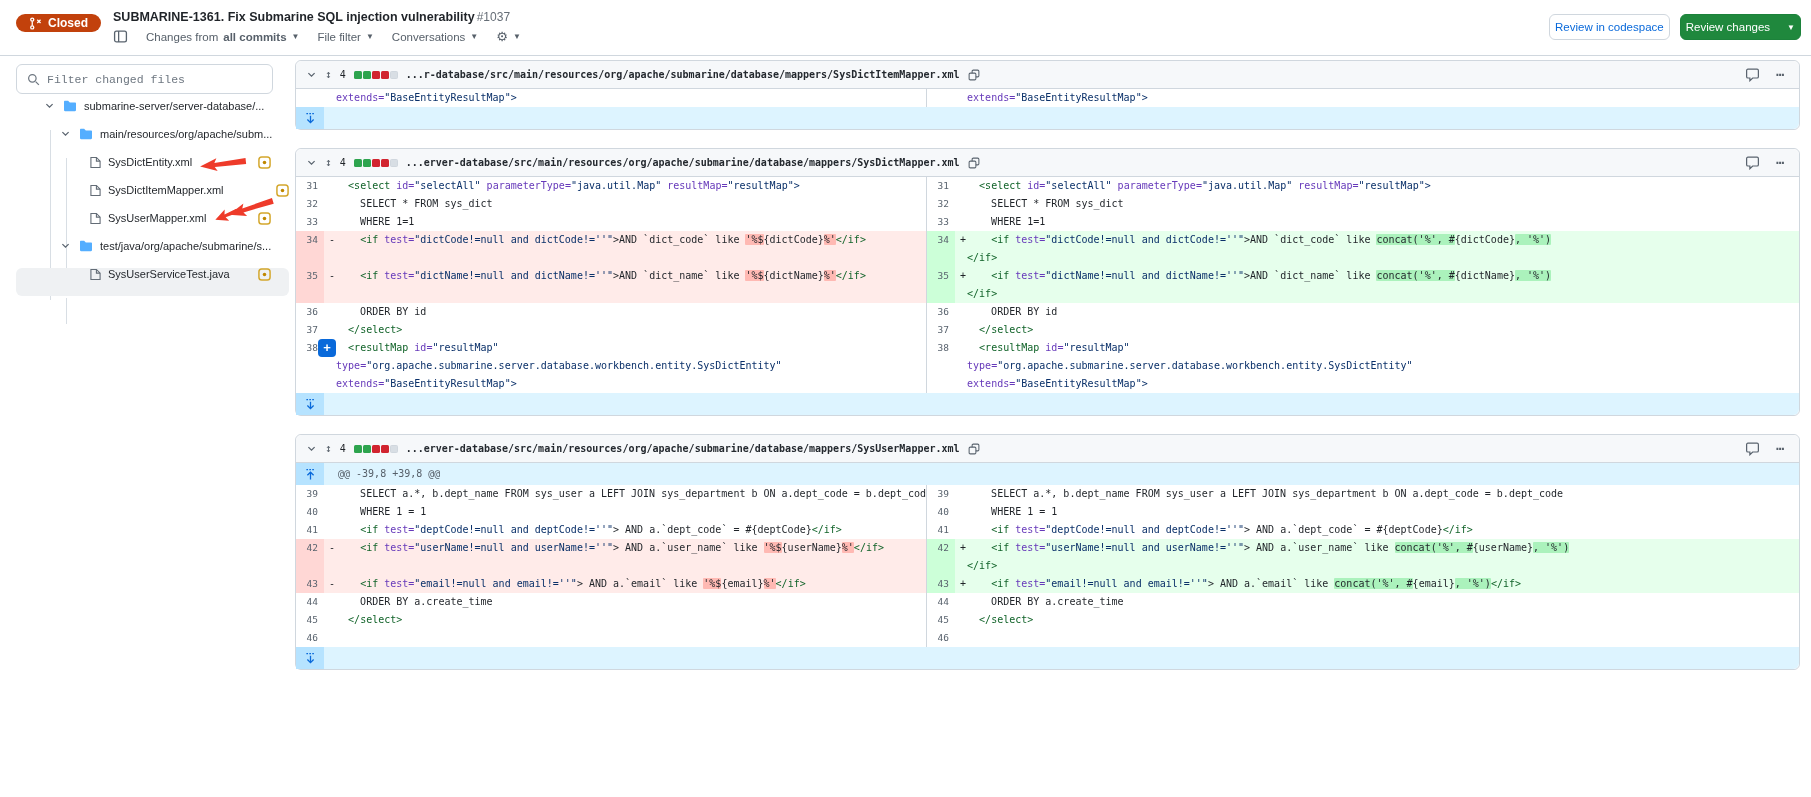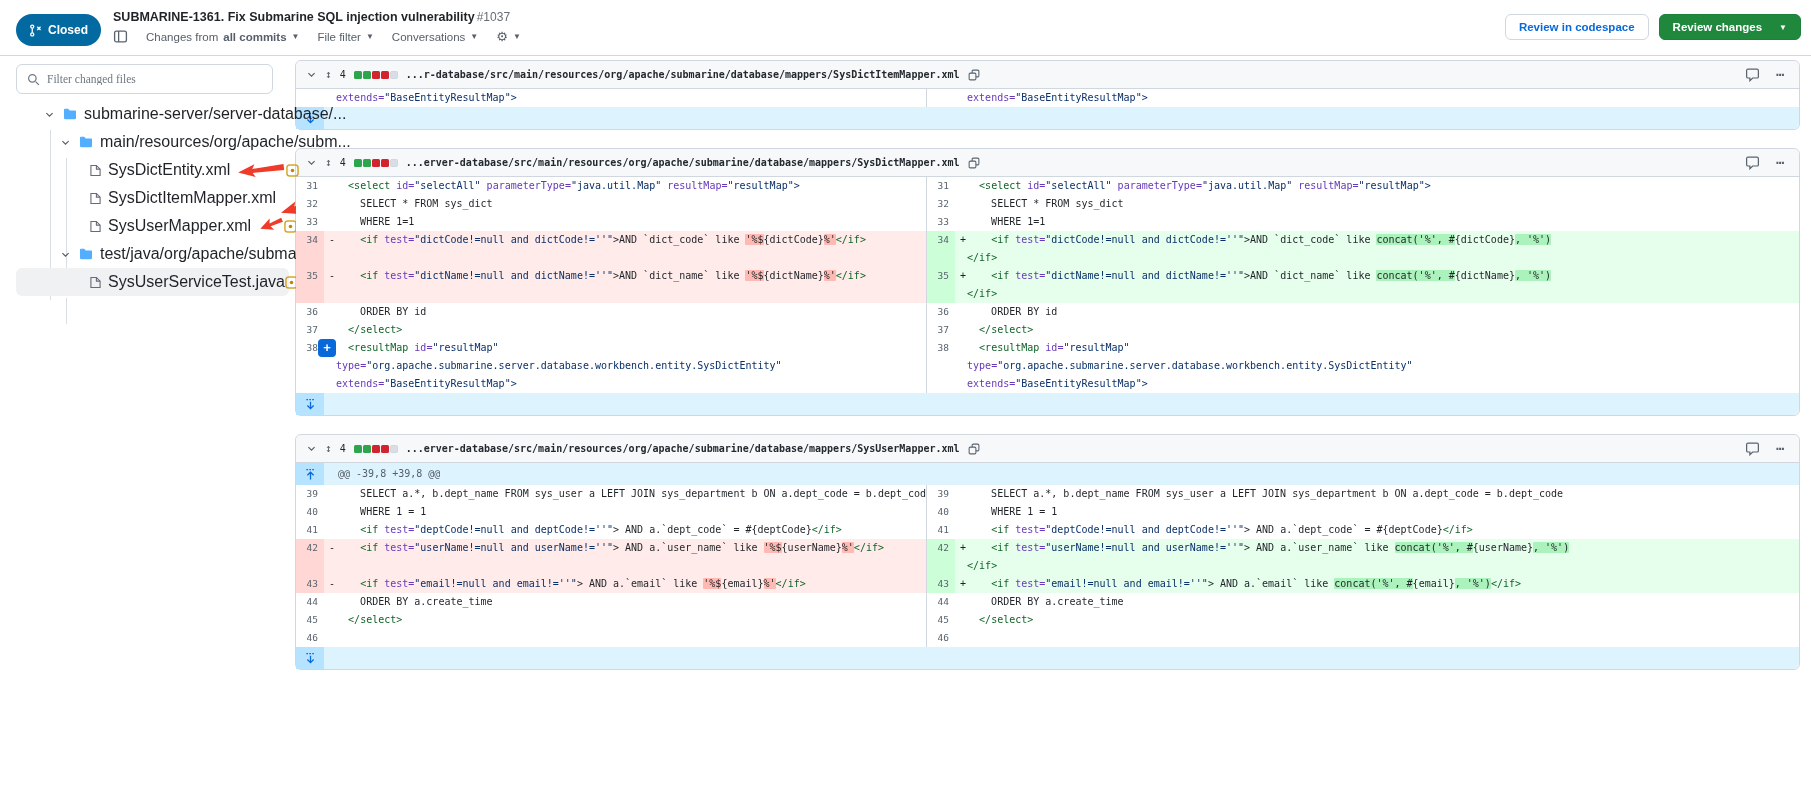--- a/index.html
+++ b/index.html
@@ -1,43 +1,43 @@
 <!DOCTYPE html>
 <html><head>
 <meta charset="utf-8">
 <style>
   *{margin:0;padding:0;box-sizing:border-box}
   html,body{width:1811px;height:797px;overflow:hidden;background:#fff;
     font-family:"Liberation Sans","DejaVu Sans",sans-serif;color:#1f2328}
   
   .top{height:56px;border-bottom:1px solid #d0d7de;display:flex;align-items:flex-start;padding:10px 10px 0 16px;position:relative}
-  .badge{display:inline-flex;align-items:center;gap:6px;background:#0369a1;color:#fff;border-radius:999px;
-    padding:9px 13px;font-size:12px;font-weight:bold;margin-top:4px;flex:none}
+  .badge{display:inline-flex;align-items:center;gap:6px;background:#c2410c;color:#fff;border-radius:999px;
+    padding:2px 13px;font-size:12px;font-weight:bold;margin-top:4px;flex:none}
   .tcol{margin-left:12px;min-width:0}
   .trow1{display:flex;align-items:baseline;gap:2px;white-space:nowrap}
   .ptitle{font-size:12.5px;font-weight:bold}
   .pnum{font-size:12px;color:#656d76}
   .trow2{display:flex;align-items:center;gap:18px;margin-top:5px;font-size:11.5px;color:#57606a}
   .tb-item{display:inline-flex;align-items:center;gap:5px;cursor:pointer;white-space:nowrap}
   .tb-item b{font-weight:700;color:#57606a}
   .caret{font-size:8px;color:#57606a}
   .topbtns{position:absolute;right:10px;top:14px;display:flex;gap:10px}
-  .btn{font-size:11.5px;font-weight:700;border-radius:6px;padding:6px 13px;cursor:pointer;white-space:nowrap}
+  .btn{font-size:11.5px;font-weight:400;border-radius:6px;padding:6px 5px;cursor:pointer;white-space:nowrap}
   .btn.ghost{color:#0969da;background:#fff;border:1px solid #d0d7de}
   .btn.primary{color:#fff;background:#1f883d;border:1px solid #1c823b;display:inline-flex;align-items:center;gap:17px}
   
   .content{display:flex;height:740px}
   .sidebar{width:289px;flex:none;padding:8px 0 0 16px;position:relative}
   .filter{width:257px;height:30px;border:1px solid #d0d7de;border-radius:6px;display:flex;align-items:center;
     gap:7px;padding:0 10px;color:#6e7781;background:#fff}
-  .filter input{border:none;outline:none;font-size:11.5px;width:200px;color:#1f2328;font-family:Liberation Serif, serif}
+  .filter input{border:none;outline:none;font-size:11.5px;width:200px;color:#1f2328;font-family:Liberation Mono, monospace}
   .filter input::placeholder{color:#6e7781}
   .tree{position:relative;margin-top:6px}
   .guide{position:absolute;width:1px;background:#d8dee4}
-  .trowi{height:28px;display:flex;align-items:center;font-size:16px;color:#1f2328;cursor:pointer;position:relative;white-space:nowrap;padding-right:18px}
+  .trowi{height:28px;display:flex;font-size:11px;color:#1f2328;cursor:pointer;position:relative;white-space:nowrap;padding-right:18px}
   .trowi.sel{background:#eff1f3;border-radius:6px}
   .trowi .lbl{margin-left:7px}
   .trowi .chev{margin-right:8px;display:flex}
   .d0{padding-left:28px}.d1{padding-left:44px}.d2{padding-left:74px}
   .modbadge{margin-left:auto;display:flex;flex:none}
   .arrow{flex:none}
   
   .main{flex:1;padding:4px 10px 0 6px}
   .panel{border:1px solid #d0d7de;border-radius:6px;margin-bottom:18px;overflow:visible;background:#fff;width:1505px}
   .phdr{height:28px;display:flex;align-items:center;gap:8px;padding:0 10px;background:#f6f8fa;

